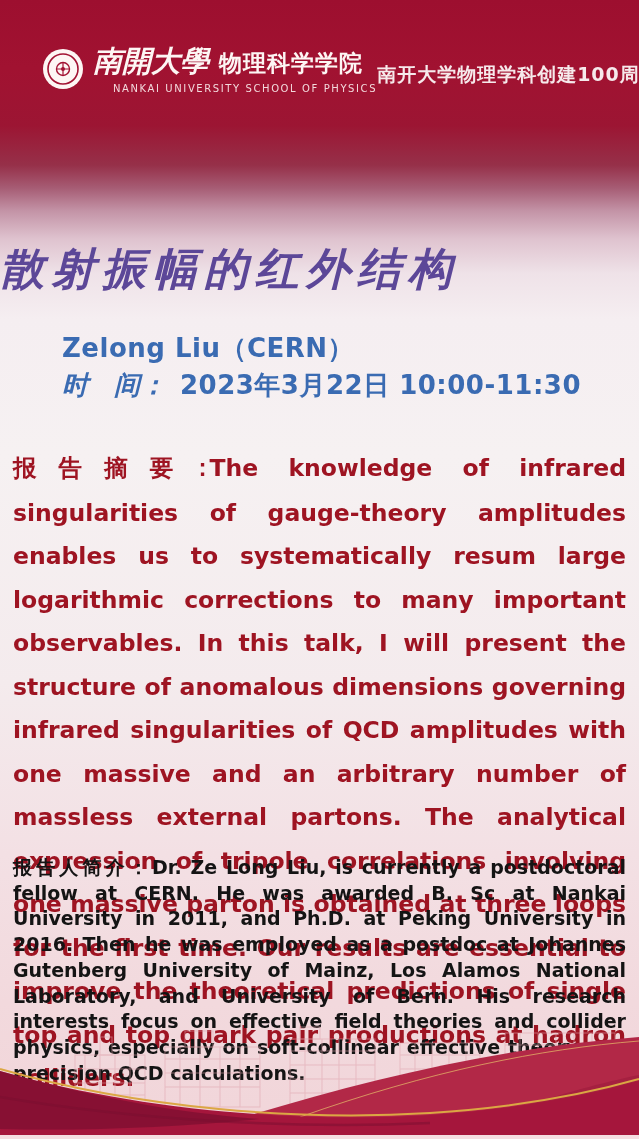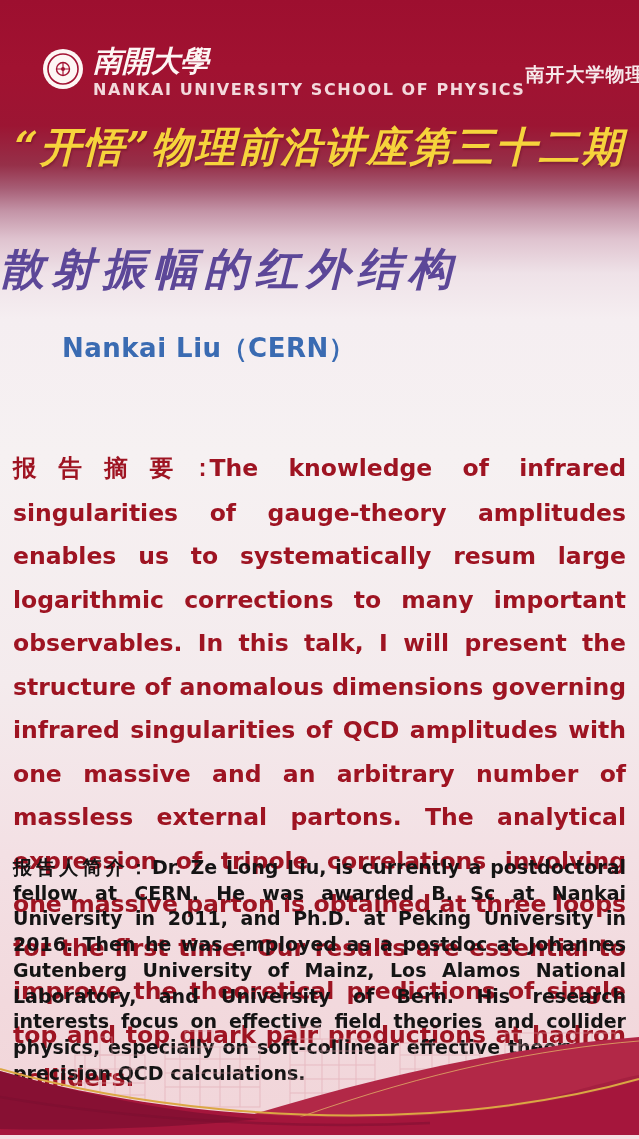--- a/index.html
+++ b/index.html
@@ -17,21 +17,21 @@
   }
 
   
   .header{position:absolute;top:46px;left:42px;right:28px;display:flex;justify-content:space-between;align-items:flex-start;}
   .logo-group{display:flex;align-items:flex-start;gap:9px;}
   .seal{width:42px;height:42px;flex-shrink:0;margin-top:2px;}
   .logo-text{display:flex;flex-direction:column;}
   .logo-line1{display:flex;align-items:baseline;gap:10px;white-space:nowrap;}
   .uni-calli{font-family:"DejaVu Serif", serif;font-style:italic;font-weight:bold;font-size:29px;color:#fdf6f4;line-height:30px;}
   .school-name{font-size:23px;font-weight:bold;color:#fdf6f4;letter-spacing:1px;}
-  .logo-en{font-size:16px;font-weight:bold;color:#f3d9dc;letter-spacing:1.6px;margin-top:4px;white-space:nowrap;}
+  .logo-en{font-size:10px;font-weight:normal;color:#f3d9dc;letter-spacing:1.6px;margin-top:4px;white-space:nowrap;margin-left:20px;}
   .anniversary{font-size:19px;font-weight:bold;color:#f6e9eb;margin-top:16px;letter-spacing:1px;white-space:nowrap;}
 
   
   .series-title{
     position:absolute;top:120px;left:0;width:100%;
     text-align:center;font-size:41px;font-weight:bold;
     color:#f6d43c;letter-spacing:2px;margin:0;
     font-family:"DejaVu Serif", serif;font-style:italic;
     text-shadow:1px 2px 2px rgba(90,10,30,.35);
     white-space:nowrap;
@@ -82,36 +82,38 @@
       <svg class="seal" viewBox="0 0 42 42">
         <circle cx="21" cy="21" r="20" fill="#fdf6f4"></circle>
         <circle cx="21" cy="21" r="15" fill="none" stroke="#a21232" stroke-width="1.6"></circle>
         <circle cx="21" cy="21" r="6.5" fill="none" stroke="#a21232" stroke-width="1.4"></circle>
         <path d="M21 14 L21 28 M14 21 L28 21" stroke="#a21232" stroke-width="1.2"></path>
         <circle cx="21" cy="21" r="2" fill="#a21232"></circle>
       </svg>
       <div class="logo-text">
         <div class="logo-line1">
           <span class="uni-calli">南開大學</span>
+          <span class="school-name">物理科学学院</span>
         </div>
         <div class="logo-en">NANKAI UNIVERSITY SCHOOL OF PHYSICS</div>
       </div>
     </div>
     <div class="anniversary">南开大学物理学科创建100周年</div>
   </div>
 
-  <h1 class="series-title">“开悟”物理前沿讲座第三十二期</h1>
 
   <h2 class="lecture-title">散射振幅的红外结构</h2>
 
   <div class="info">
     <div class="info-row">
-      <span class="info-value">Nankai Liu（CERN）</span>
+      <span class="info-value">Zelong Liu（CERN）</span>
     </div>
     <div class="info-row">
+      <span class="info-label">时　间：</span>
+      <span class="info-value">2023年3月22日 10:00-11:30</span>
     </div>
     <div class="info-row">
     </div>
   </div>
 
   <p class="abstract"><span class="abstract-label">报告摘要:</span><span>The knowledge of infrared singularities of gauge-theory amplitudes enables us to systematically resum large logarithmic corrections to many important observables. In this talk, I will present the structure of anomalous dimensions governing infrared singularities of QCD amplitudes with one massive and an arbitrary number of massless external partons. The analytical expression of tripole correlations involving one massive parton is obtained at three loops for the first time. Our results are essential to improve the theoretical predictions of single top and top quark pair productions at hadron colliders.</span></p>
 
   <p class="bio"><span class="bio-label">报告人简介：</span><span>Dr. Ze Long Liu, is currently a postdoctoral fellow at CERN. He was awarded B. Sc at Nankai University in 2011, and Ph.D. at Peking University in 2016. Then he was employed as a postdoc at Johannes Gutenberg University of Mainz, Los Alamos National Laboratory, and University of Bern. His research interests focus on effective field theories and collider physics, especially on soft-collinear effective theory and precision QCD calculations.</span></p>
 
   <div class="bottom-deco">

